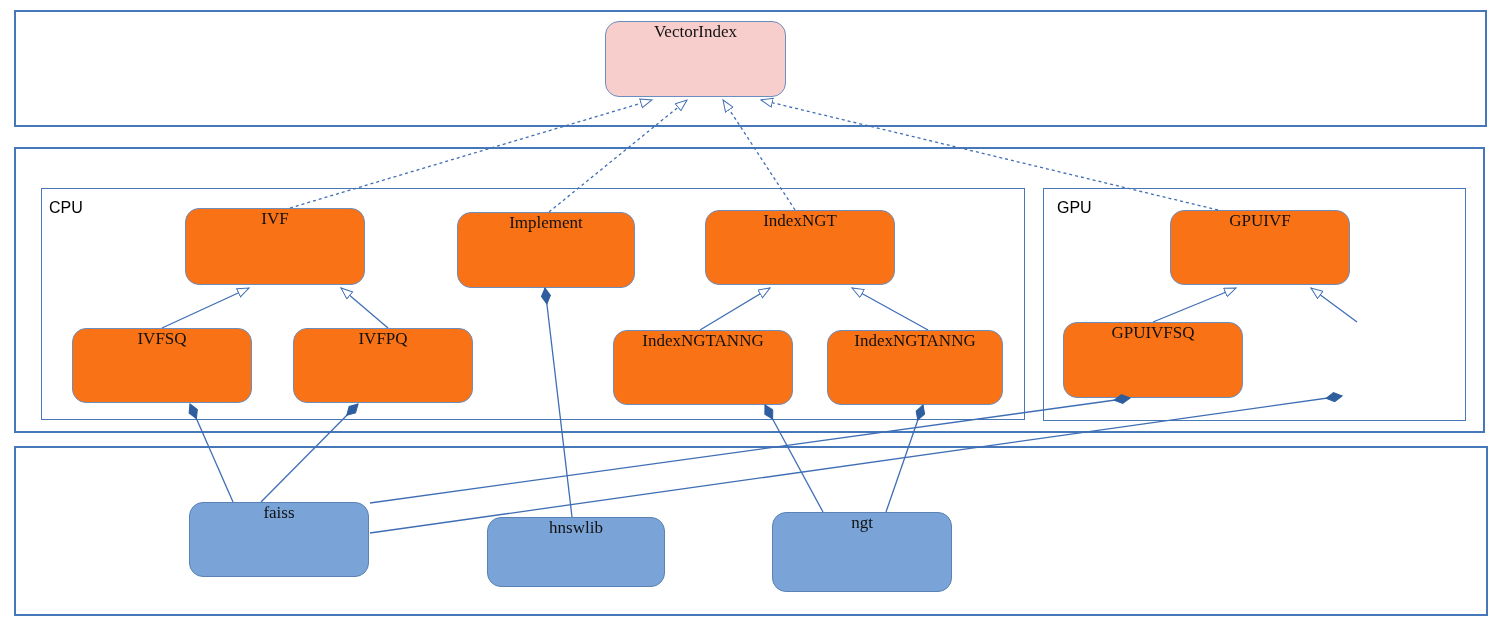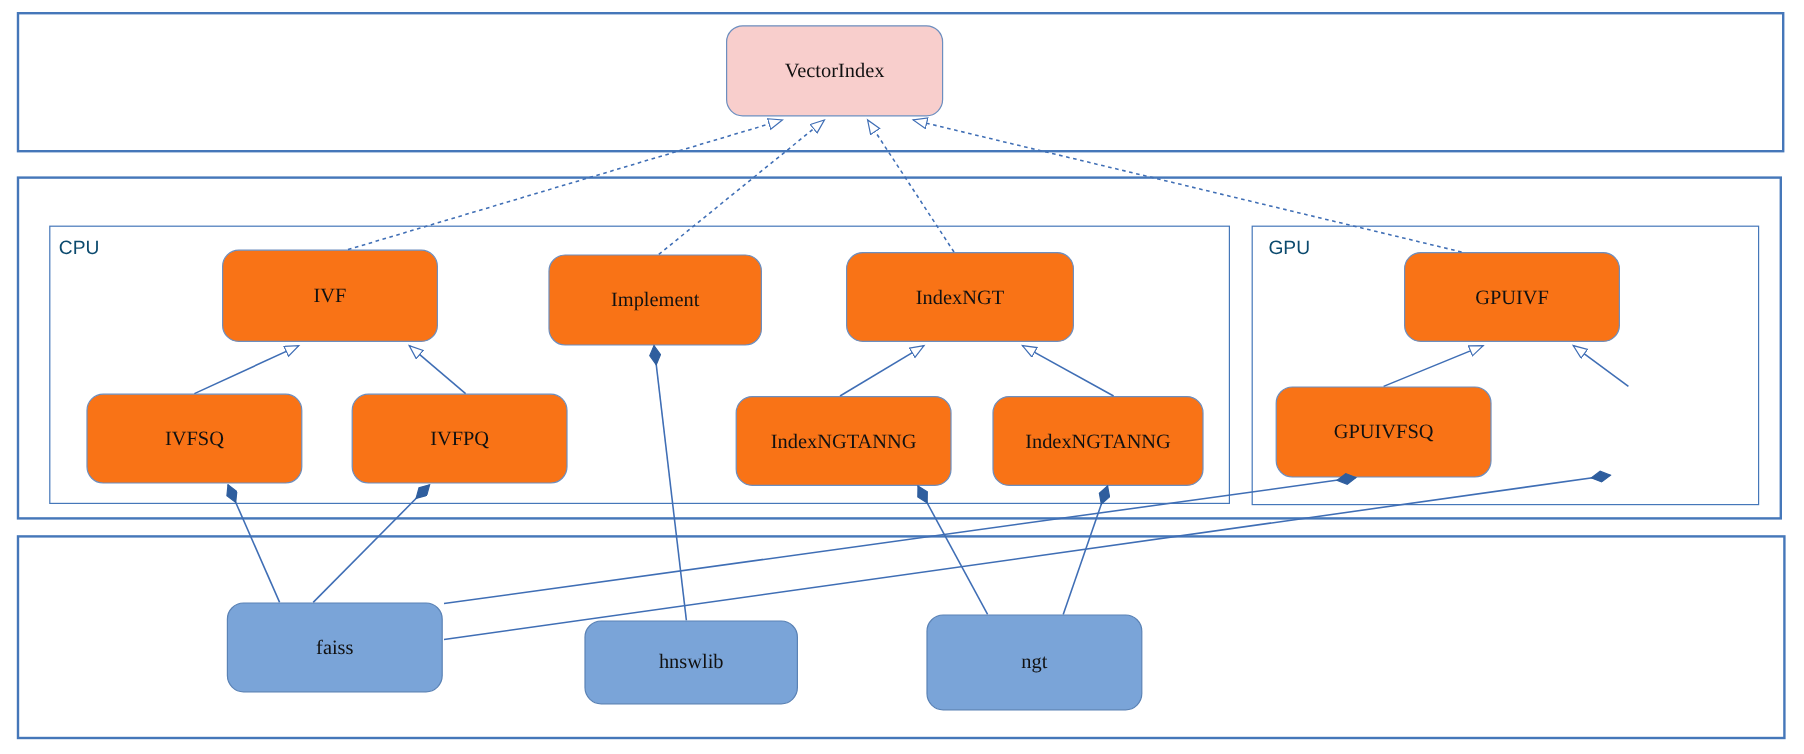--- a/index.html
+++ b/index.html
@@ -1,22 +1,22 @@
 <!DOCTYPE html>
 <html><head>
 <meta charset="utf-8">
 <style>
   html,body{margin:0;padding:0;background:#fff;}
   #stage{position:relative;width:1503px;height:628px;background:#fff;overflow:hidden;
          font-family:"Liberation Sans",sans-serif;}
   .container{position:absolute;background:#fff;border:2px solid #4577b9;box-sizing:border-box;}
   .container.inner{border-width:1.4px;background:transparent;}
-  .container-label{position:absolute;font-size:16px;color:#0c4a6e;font-family:"Liberation Sans",sans-serif;}
+  .container-label{position:absolute;font-size:16px;color:#000000;font-family:"Liberation Sans",sans-serif;}
   .node{position:absolute;box-sizing:border-box;border:1.4px solid #6c8ebf;border-radius:14px;
-        display:flex;align-items:center;justify-content:center;
+        display:flex;justify-content:center;
         font-family:"Liberation Serif","DejaVu Serif",serif;font-size:17px;color:#111;}
   .node.green{background:#f97316;}
   .node.pink{background:#f8cecc;}
   .node.blue{background:#7aa4d8;border-color:#5a82b5;}
   #edge-layer{position:absolute;left:0;top:0;width:1503px;height:628px;z-index:15;pointer-events:none;}
   .squiggle-label{text-decoration:underline;}
   .squiggle-svg{position:absolute;left:0;top:17px;}
   .z1{z-index:1}.z2{z-index:2}.z10{z-index:10}
 </style>
 </head>

